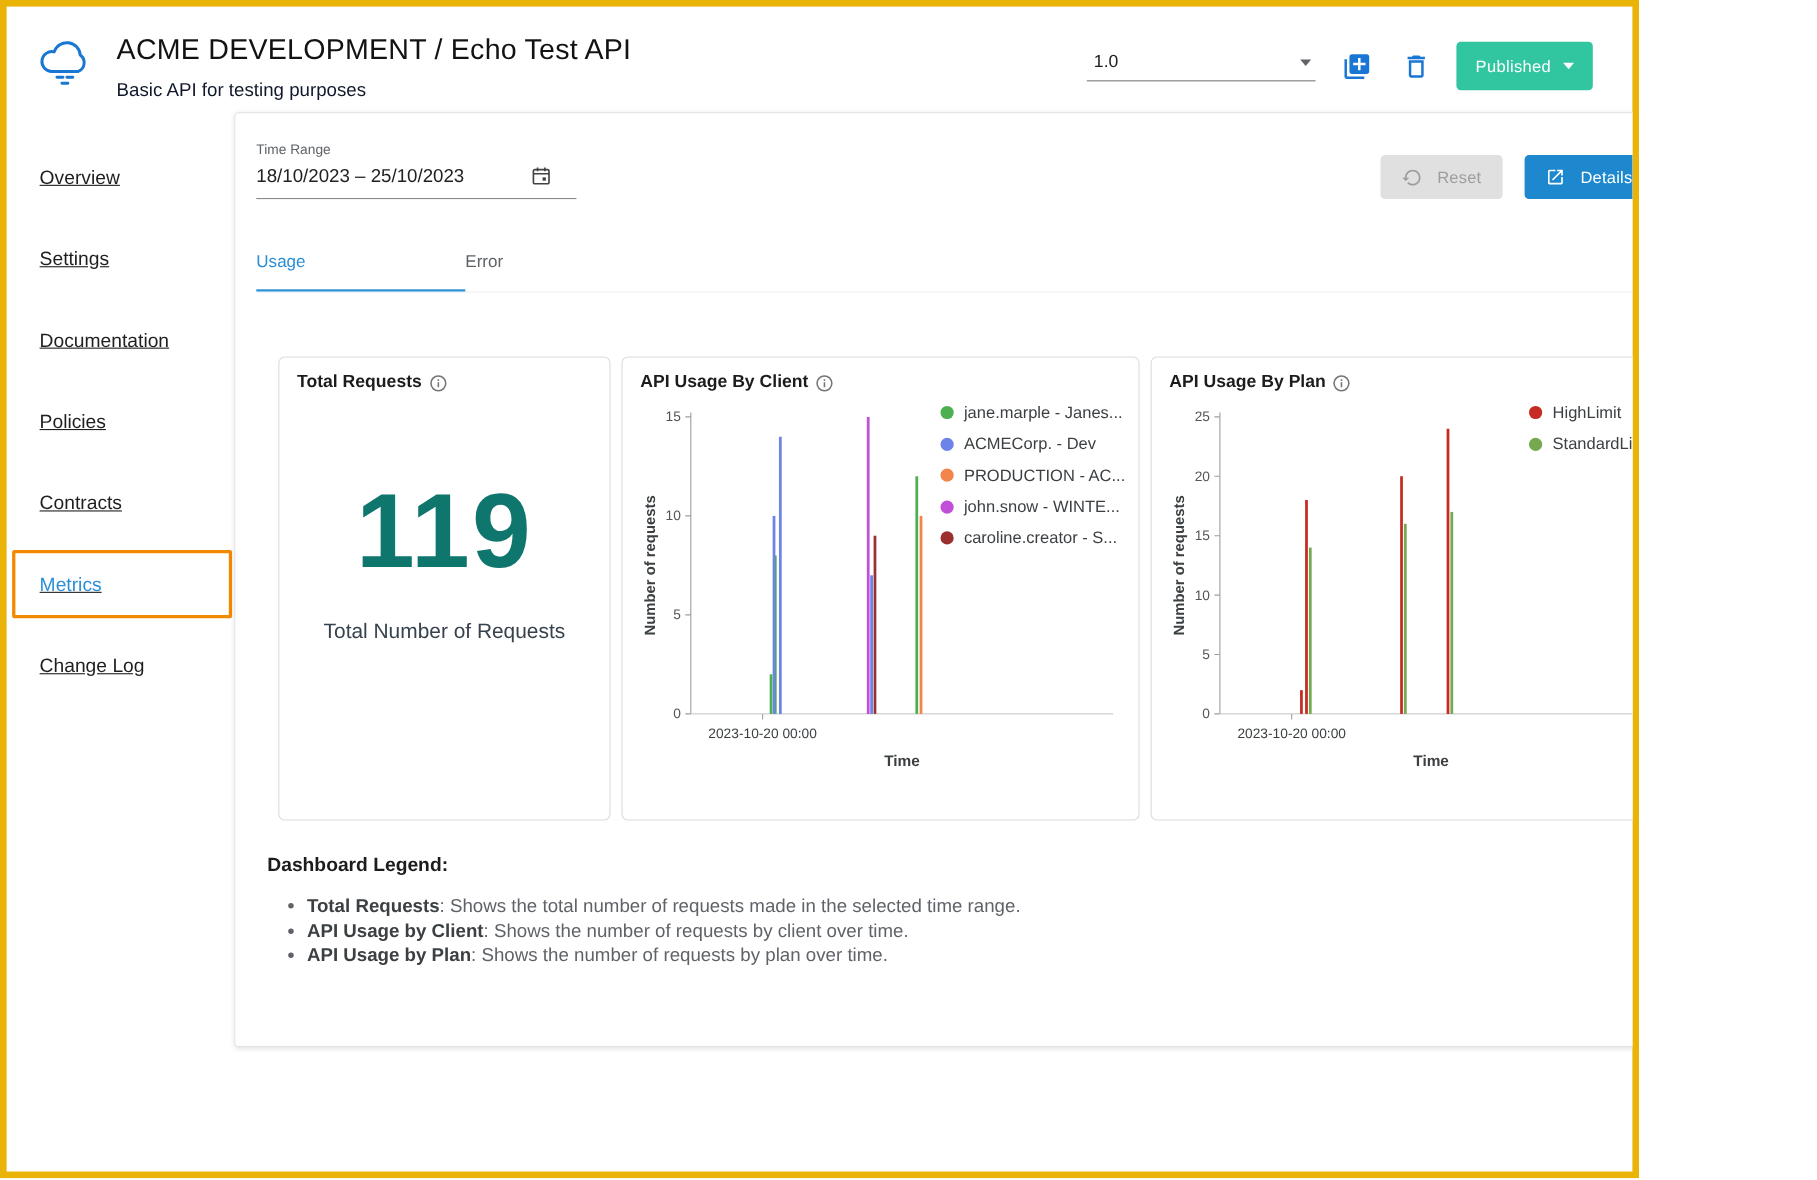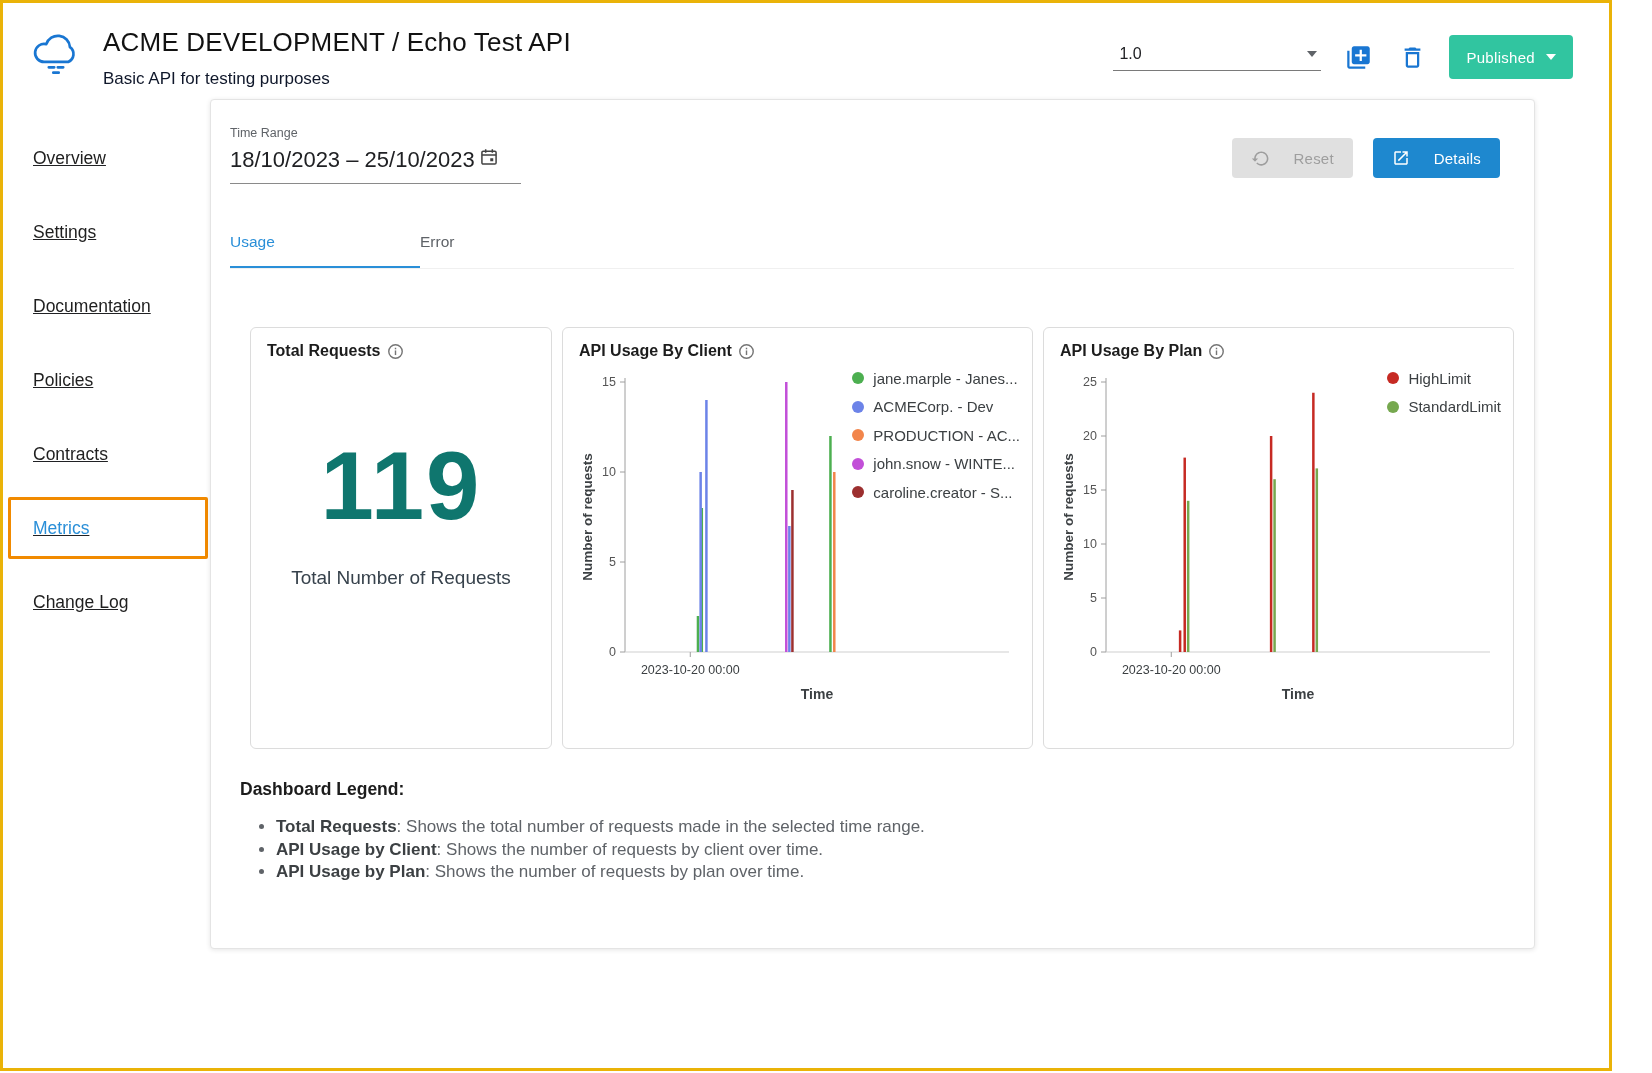--- a/index.html
+++ b/index.html
@@ -1,18 +1,18 @@
 <!DOCTYPE html>
 <html><head>
 <meta charset="utf-8">
 <style>
   * { box-sizing: border-box; }
   html,body { margin:0; padding:0; background:#fff; }
   body { width:1652px; height:1073px; font-family:"Liberation Sans",sans-serif; color:#202124; }
-  .app { position:relative; width:1612px; height:1071px; border:3px solid #eab308; background:#fff; overflow:hidden; }
+  .app { position:relative; width:1490px; height:1071px; border:6px solid #eab308; background:#fff; overflow:hidden; }
 
   
   header { display:flex; justify-content:space-between; align-items:flex-start; padding:24px 36px 0 26px; }
   .header-left { display:flex; gap:20px; align-items:flex-start; }
   .logo { width:54px; height:50px; flex:none; }
   .title-block h1 { margin:0; font-size:26px; font-weight:500; color:#121212; letter-spacing:.2px; }
   .subtitle { margin-top:11px; font-size:17px; color:#0f172a; }
   .header-right { display:flex; align-items:center; gap:20px; padding-top:8px; }
   .version-select { width:208px; border-bottom:1px solid #7a7a7a; display:flex; justify-content:space-between; align-items:center; padding:2px 4px 7px 6px; font-size:16px; color:#202124; cursor:pointer; }
   .caret-down { width:0; height:0; border-left:5px solid transparent; border-right:5px solid transparent; border-top:6px solid #5f6368; }
@@ -26,24 +26,24 @@
   .sidebar { width:207px; flex:none; padding-top:22px;text-decoration:underline; }
   .side-item { height:74px; display:flex; align-items:center; padding-left:30px; font-size:17.5px; color:#1f1f1f; cursor:pointer; }
   .side-item.active { color:#2a8fd8; border:3px solid #f18a00; border-radius:2px; height:62px; margin:6px 2px 6px 5px; padding-left:22px; }
 
   .main-card { flex:none; width:1325px; height:850px; background:#fff; border:1px solid #e4e4e4; border-radius:4px; box-shadow:0 1px 5px rgba(0,0,0,.10); padding:26px 20px 0 19px; position:relative; }
 
   
   .toolbar { display:flex; justify-content:space-between; align-items:flex-start; }
   .time-range { width:291px; border-bottom:1px solid #8a8a8a; padding-bottom:10px; cursor:pointer; }
   .tr-label { font-size:12.5px; color:#5f6368; }
-  .tr-row { display:flex; justify-content:space-between; align-items:flex-start; margin-top:7px; font-size:22px; color:#202124; padding-right:22px; }
+  .tr-row { display:flex; justify-content:space-between; align-items:center; margin-top:7px; font-size:17px; color:#202124; padding-right:22px; }
   .tr-row svg { width:20px; height:20px; stroke:#424242; fill:none; stroke-width:1.8; }
   .toolbar-actions { display:flex; gap:20px; padding-right:14px; padding-top:12px; }
-  .btn { border:none; border-radius:4px; height:40px; padding:0 19px; font-size:15px; font-weight:500; display:flex; align-items:center; gap:24px; cursor:pointer; font-family:inherit; letter-spacing:.2px; }
+  .btn { border:none; border-radius:4px; height:40px; padding:0 19px; font-size:15px; font-weight:500; display:flex; align-items:center; gap:14px; cursor:pointer; font-family:inherit; letter-spacing:.2px; }
   .reset-btn { background:#e0e0e0; color:#9e9e9e; cursor:default; }
   .reset-btn svg { width:19px; height:19px; fill:#9e9e9e; }
   .details-btn { background:#1e88cf; color:#fff; }
   .details-btn svg { width:18px; height:18px; fill:#fff; }
 
   
   .tabs { display:flex; margin-top:34px; border-bottom:1px solid #f0f0f0; }
   .tab { width:190px; text-align:left; padding:15px 0 15px; font-size:15.5px; color:#5f6368; cursor:pointer; border-bottom:2.5px solid transparent; }
   .tab.active { color:#2a8fd8; border-bottom-color:#2a8fd8; }
 

